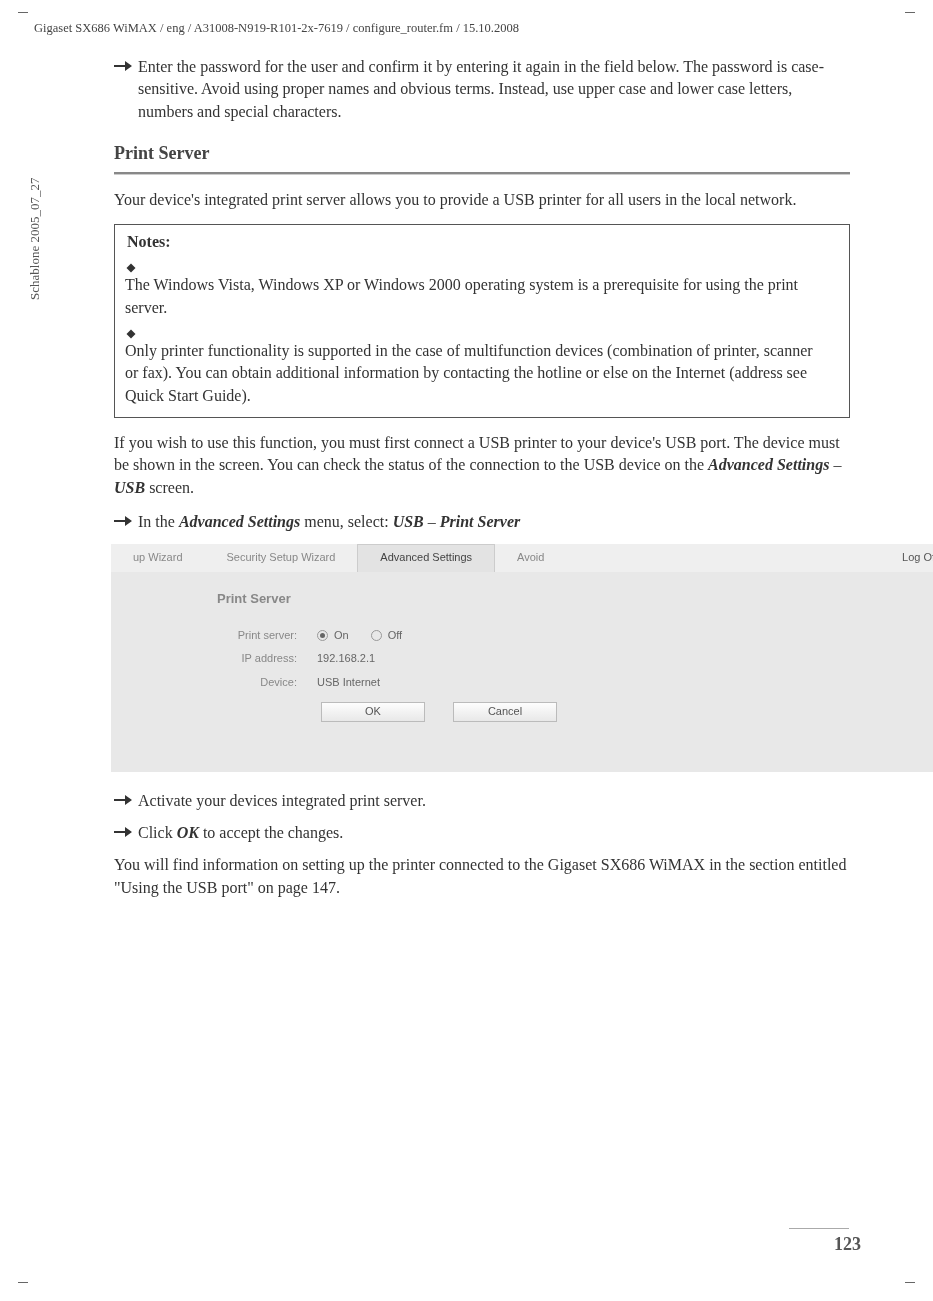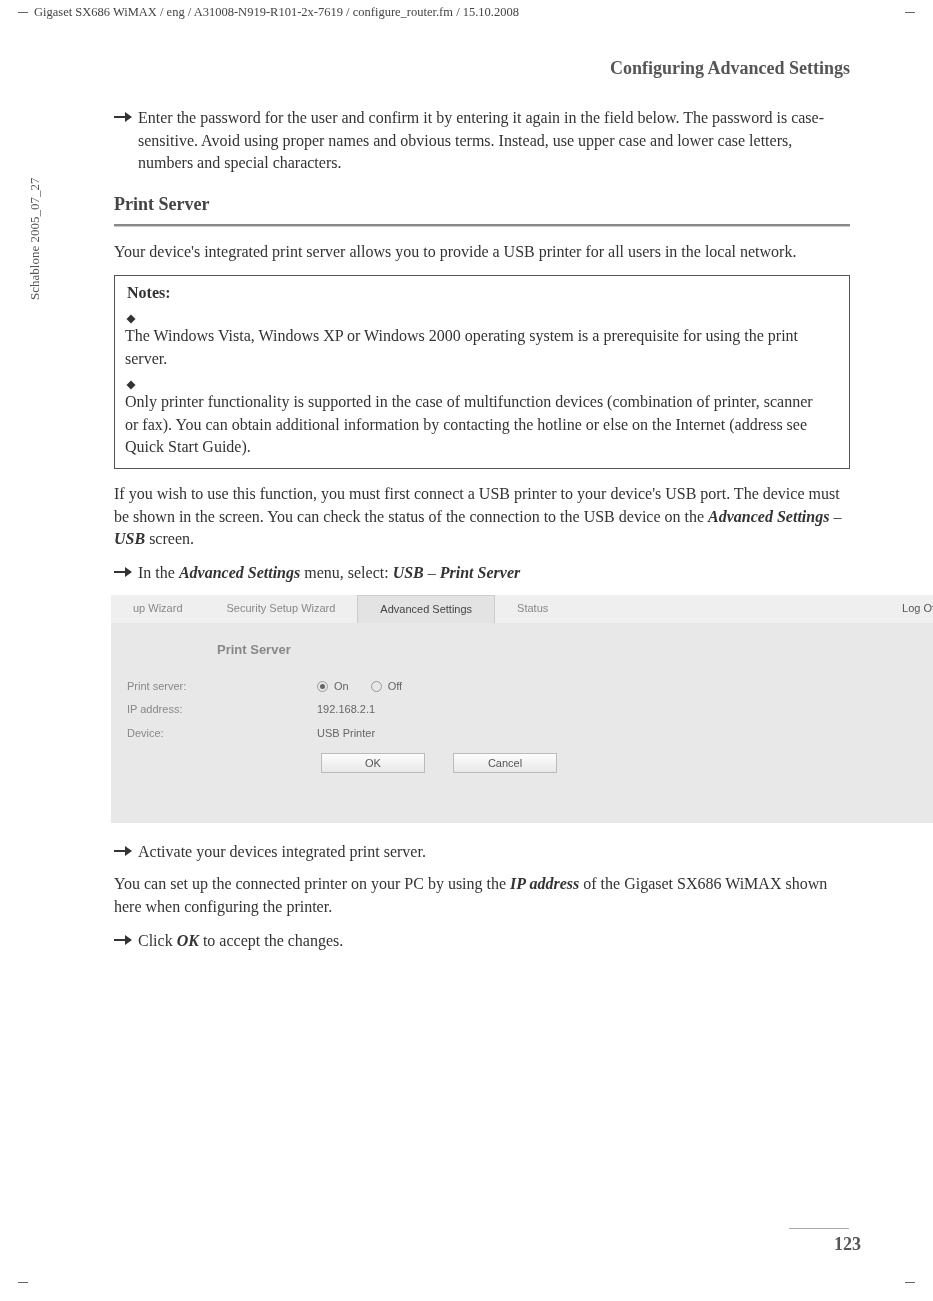--- a/index.html
+++ b/index.html
@@ -13,21 +13,21 @@
     font-size: 16px;
     line-height: 1.4;
   }
   .crop-mark { position: absolute; width: 10px; border-top: 1px solid #666; }
   .crop-mark.tl { top: 12px; left: 18px; }
   .crop-mark.tr { top: 12px; right: 18px; }
   .crop-mark.bl { bottom: 18px; left: 18px; }
   .crop-mark.br { bottom: 18px; right: 18px; }
   .header-path {
     position: absolute;
-    top: 4px; left: 34px;
+    top: 20px; left: 34px;
     font-size: 12.5px;
     color: #444;
   }
   .side-text {
     position: absolute;
     left: 26px; top: 300px;
     transform: rotate(-90deg);
     transform-origin: left top;
     font-size: 13px;
     color: #555;
@@ -131,21 +131,21 @@
     color: #bbb;
     font-weight: bold;
   }
   .ui-title {
     color: #888;
     font-weight: bold;
     font-size: 13px;
     margin: 0 0 20px 90px;
   }
   .ui-row { display: flex; align-items: center; margin-bottom: 8px; }
-  .ui-label { width: 190px; text-align: left; padding-right: 20px; color: #888; }
+  .ui-label { width: 190px; text-align: right; padding-right: 20px; color: #888; }
   .ui-value { color: #666; display: flex; align-items: center; gap: 6px; }
   .ui-radio {
     width: 11px; height: 11px; border: 1px solid #999; border-radius: 50%;
     display: inline-flex; align-items: center; justify-content: center;
   }
   .ui-radio.selected::after {
     content: ""; width: 5px; height: 5px; border-radius: 50%; background: #666;
   }
   .ui-buttons { margin: 12px 0 0 194px; display: flex; gap: 28px; }
   .ui-btn {
@@ -177,21 +177,20 @@
 <div class="crop-mark tl"></div>
 <div class="crop-mark tr"></div>
 <div class="crop-mark bl"></div>
 <div class="crop-mark br"></div>
 
 <div class="header-path">Gigaset SX686 WiMAX / eng / A31008-N919-R101-2x-7619 / configure_router.fm / 15.10.2008</div>
 <div class="side-text">Schablone 2005_07_27</div>
 
 <div class="page">
 
-  <div class="section-header">Configuring Advanced Settings</div>
 
   <div class="step">
     <span class="arrow-icon">
       <svg width="18" height="12" viewBox="0 0 18 12">
           <path d="M0 5 h11 v-4 l7 5 -7 5 v-4 H0 z" fill="#333"></path>
         </svg>
     </span>
     <span class="step-text">Enter the password for the user and confirm it by entering it again in the field below. The password is case-sensitive. Avoid using proper names and obvious terms. Instead, use upper case and lower case letters, numbers and special characters.</span>
   </div>
 
@@ -230,21 +229,21 @@
         </svg>
     </span>
     <span class="step-text">In the <span class="bold">Advanced Settings</span> menu, select: <span class="bold">USB</span> – <span class="bold">Print Server</span></span>
   </div>
 
   <div class="ui-mock">
     <div class="ui-tabs">
       <div class="ui-tab">up Wizard</div>
       <div class="ui-tab">Security Setup Wizard</div>
       <div class="ui-tab active">Advanced Settings</div>
-      <div class="ui-tab">Status</div>
+      <div class="ui-tab">Avoid</div>
       <div class="ui-tabs-right">Log Off</div>
     </div>
     <div class="ui-body">
       <div class="ui-help">?</div>
       <div class="ui-title">Print Server</div>
 
       <div class="ui-row">
         <div class="ui-label">Print server:</div>
         <div class="ui-value">
           <span class="ui-radio selected"></span>
@@ -255,47 +254,47 @@
         </div>
       </div>
 
       <div class="ui-row">
         <div class="ui-label">IP address:</div>
         <div class="ui-value">192.168.2.1</div>
       </div>
 
       <div class="ui-row">
         <div class="ui-label">Device:</div>
-        <div class="ui-value">USB Printer</div>
+        <div class="ui-value">USB Internet</div>
       </div>
 
       <div class="ui-buttons">
         <div class="ui-btn">OK</div>
         <div class="ui-btn">Cancel</div>
       </div>
     </div>
   </div>
 
   <div class="step">
     <span class="arrow-icon">
       <svg width="18" height="12" viewBox="0 0 18 12">
           <path d="M0 5 h11 v-4 l7 5 -7 5 v-4 H0 z" fill="#333"></path>
         </svg>
     </span>
     <span class="step-text">Activate your devices integrated print server.</span>
   </div>
 
-  <p class="body-para">You can set up the connected printer on your PC by using the <span class="bold">IP address</span> of the Gigaset SX686 WiMAX shown here when configuring the printer.</p>
 
   <div class="step">
     <span class="arrow-icon">
       <svg width="18" height="12" viewBox="0 0 18 12">
           <path d="M0 5 h11 v-4 l7 5 -7 5 v-4 H0 z" fill="#333"></path>
         </svg>
     </span>
     <span class="step-text">Click <span class="bold">OK</span> to accept the changes.</span>
   </div>
 
+  <p class="body-para">You will find information on setting up the printer connected to the Gigaset SX686 WiMAX in the section entitled "Using the USB port" on page 147.</p>
 
 </div>
 
 <div class="page-number-rule"></div>
 <div class="page-number">123</div>
 
 </body></html>

